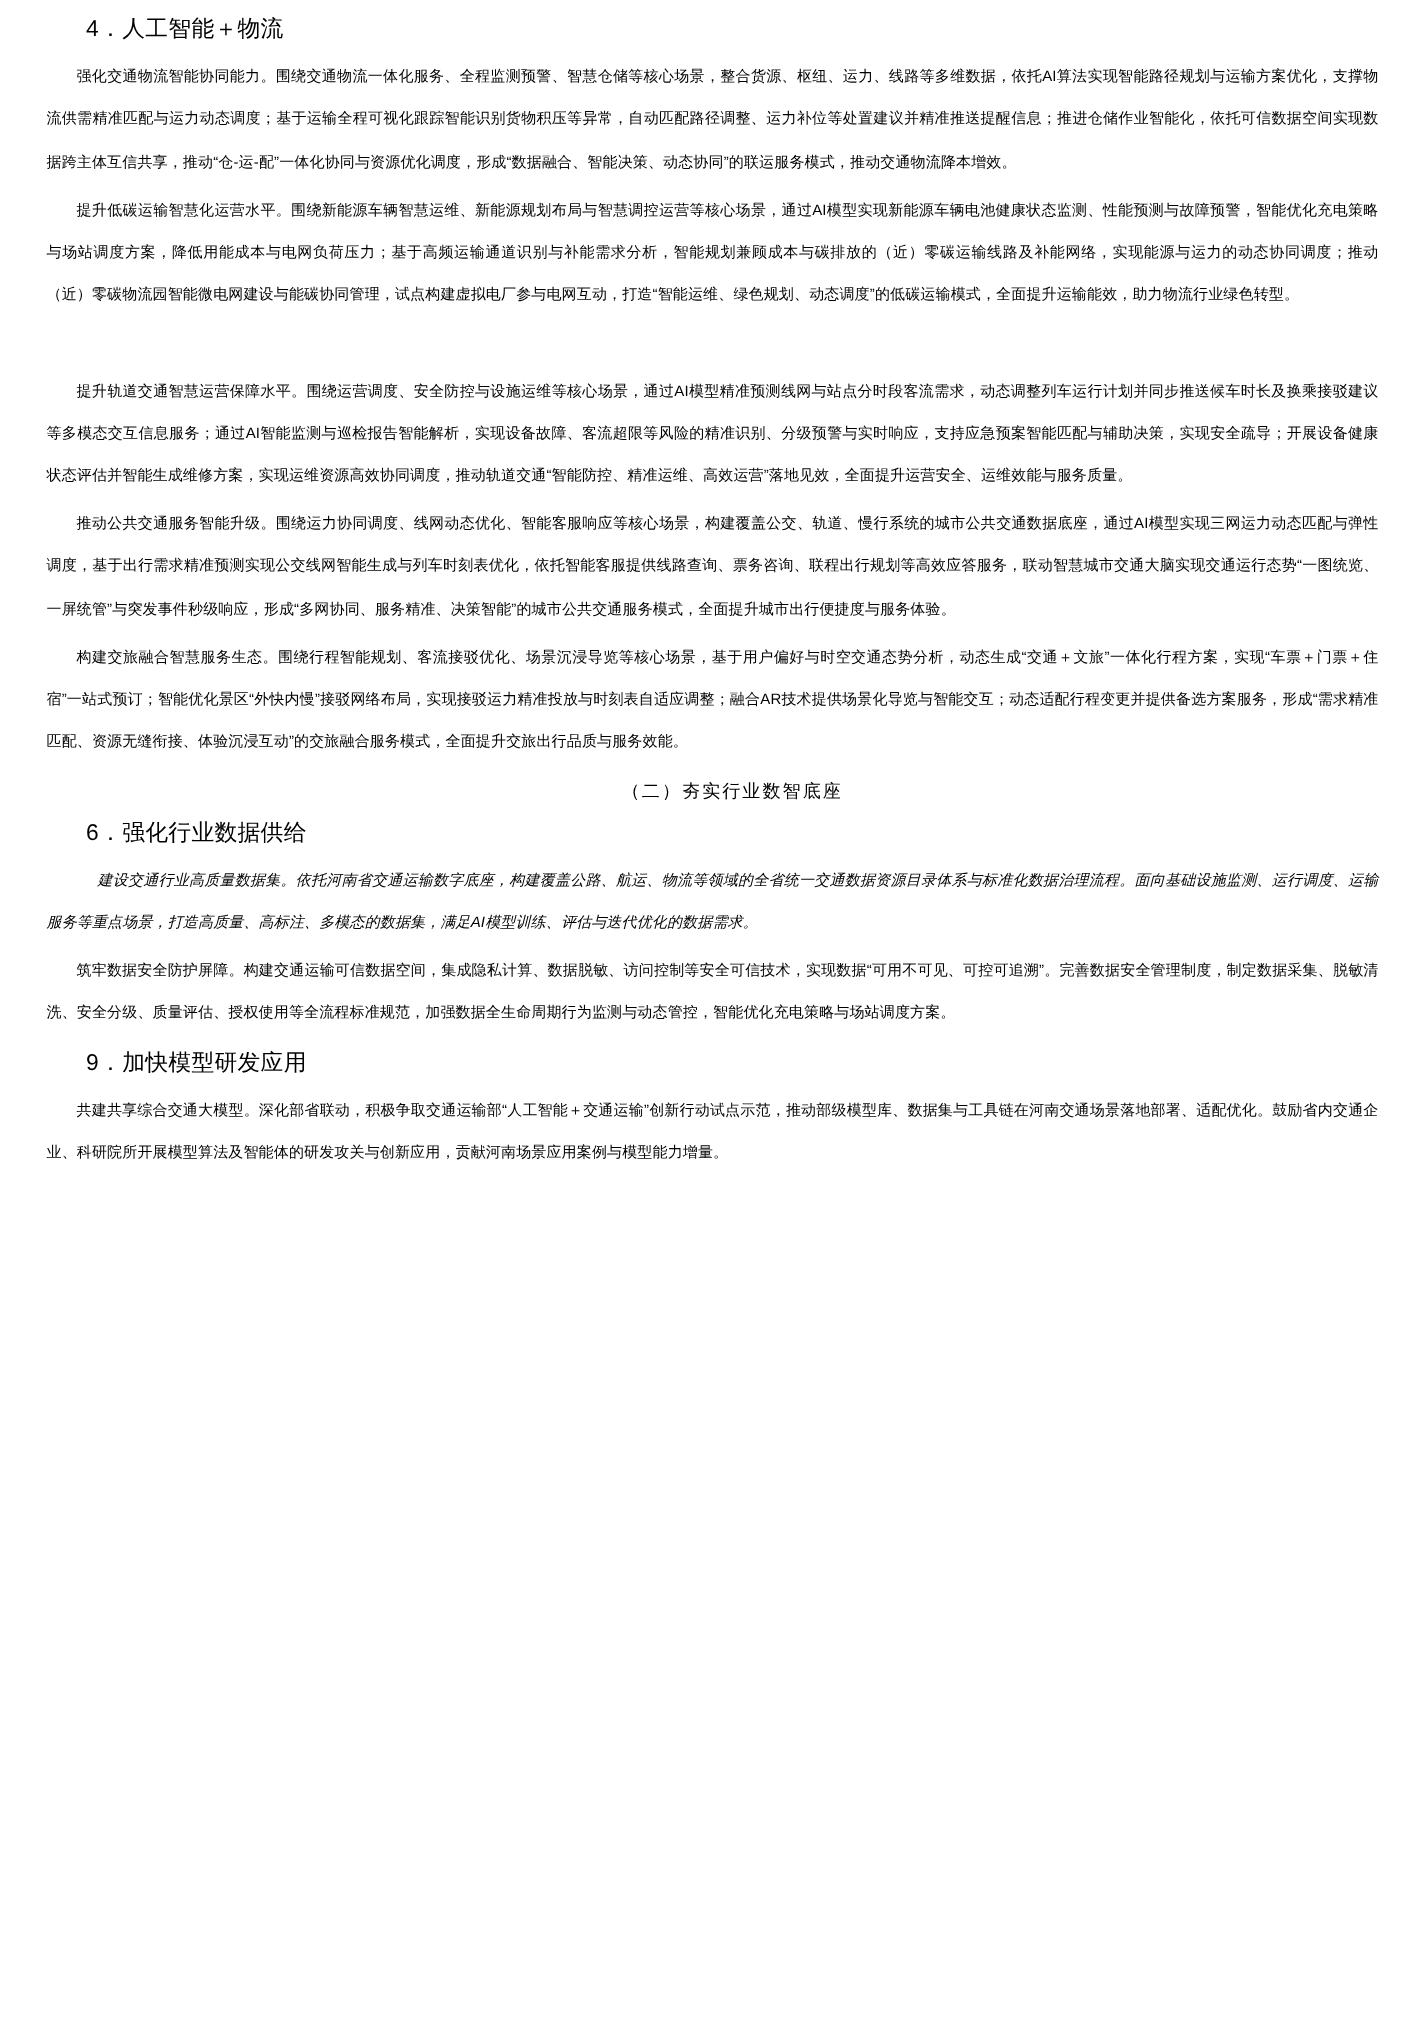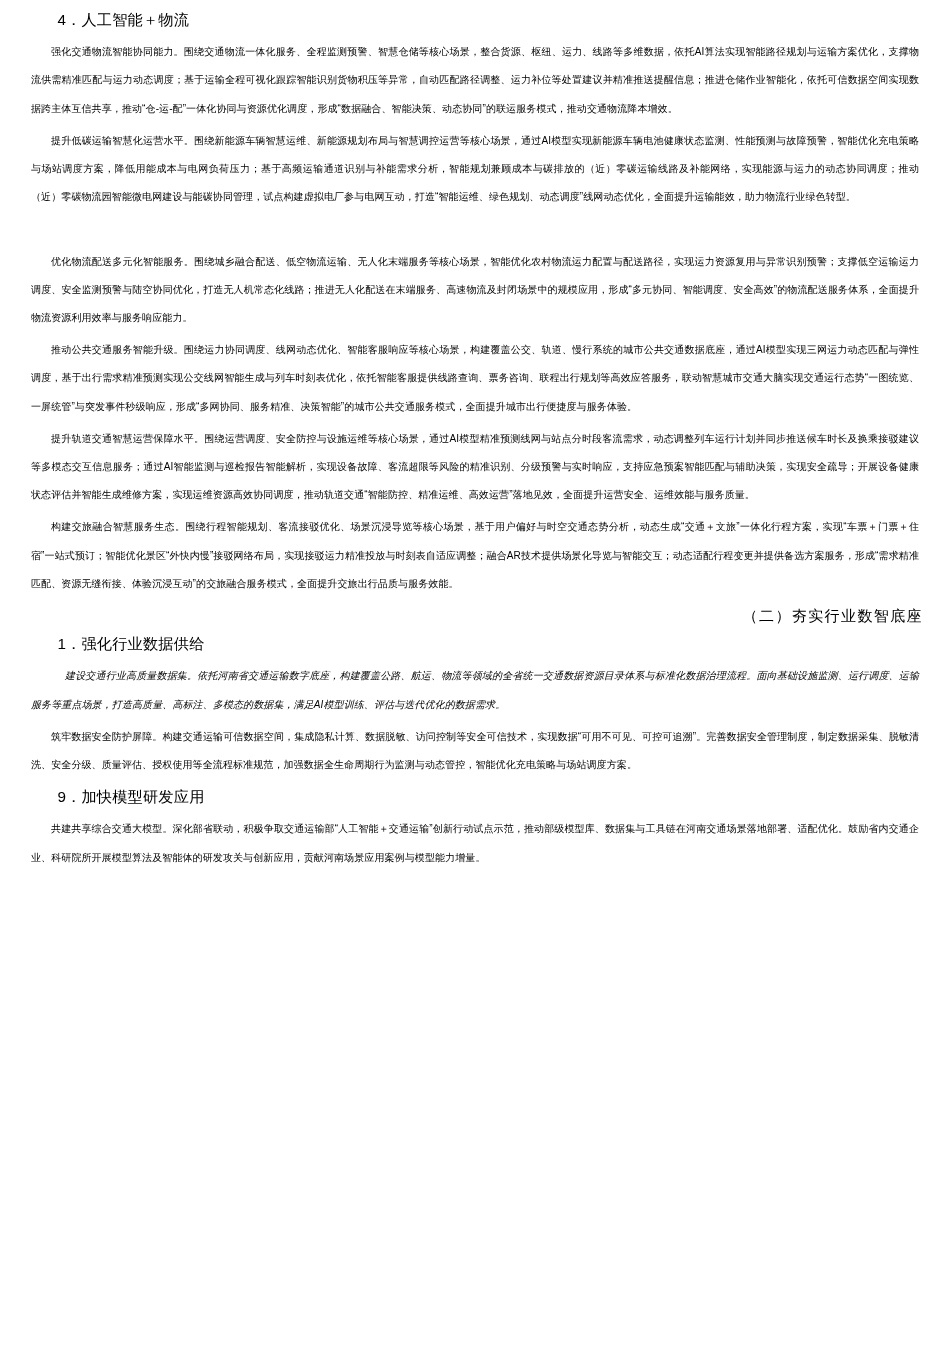--- a/index.html
+++ b/index.html
@@ -38,50 +38,49 @@
     font-size: 15.2px;
     line-height: 28.2px;
     margin: 0;
     text-indent: 2em;
     letter-spacing: 0.2px;
     text-align: left;
   }
   
   .h-sec {
     font-family: "Liberation Serif", "DejaVu Serif", serif;
-    font-size: 15px;
+    font-size: 12px;
     line-height: 28.2px;
     margin: 0;
     text-indent: 2.2em;
     letter-spacing: 1.4px;
-    text-align: right;
+    text-align: center;
   }
   
   .p.indent3 {
     text-indent: 3.4em;
     font-style: italic;
   }
   
   .gap {
     height: 28.2px;
   }
 </style>
 </head>
 <body>
 
 <div class="page">
   <div id="doc-body">
       <p class="h-num">4．人工智能＋物流</p>
       <p class="p">强化交通物流智能协同能力。围绕交通物流一体化服务、全程监测预警、智慧仓储等核心场景，整合货源、枢纽、运力、线路等多维数据，依托AI算法实现智能路径规划与运输方案优化，支撑物流供需精准匹配与运力动态调度；基于运输全程可视化跟踪智能识别货物积压等异常，自动匹配路径调整、运力补位等处置建议并精准推送提醒信息；推进仓储作业智能化，依托可信数据空间实现数据跨主体互信共享，推动“仓‑运‑配”一体化协同与资源优化调度，形成“数据融合、智能决策、动态协同”的联运服务模式，推动交通物流降本增效。</p>
-      <p class="p">提升低碳运输智慧化运营水平。围绕新能源车辆智慧运维、新能源规划布局与智慧调控运营等核心场景，通过AI模型实现新能源车辆电池健康状态监测、性能预测与故障预警，智能优化充电策略与场站调度方案，降低用能成本与电网负荷压力；基于高频运输通道识别与补能需求分析，智能规划兼顾成本与碳排放的（近）零碳运输线路及补能网络，实现能源与运力的动态协同调度；推动（近）零碳物流园智能微电网建设与能碳协同管理，试点构建虚拟电厂参与电网互动，打造“智能运维、绿色规划、动态调度”线网动态优化，全面提升运输能效，助力物流行业绿色转型。</p>
+      <p class="p">提升低碳运输智慧化运营水平。围绕新能源车辆智慧运维、新能源规划布局与智慧调控运营等核心场景，通过AI模型实现新能源车辆电池健康状态监测、性能预测与故障预警，智能优化充电策略与场站调度方案，降低用能成本与电网负荷压力；基于高频运输通道识别与补能需求分析，智能规划兼顾成本与碳排放的（近）零碳运输线路及补能网络，实现能源与运力的动态协同调度；推动（近）零碳物流园智能微电网建设与能碳协同管理，试点构建虚拟电厂参与电网互动，打造“智能运维、绿色规划、动态调度”的低碳运输模式，全面提升运输能效，助力物流行业绿色转型。</p>
       <div class="gap"></div>
-      <p class="p">优化物流配送多元化智能服务。围绕城乡融合配送、低空物流运输、无人化末端服务等核心场景，智能优化农村物流运力配置与配送路径，实现运力资源复用与异常识别预警；支撑低空运输运力调度、安全监测预警与陆空协同优化，打造无人机常态化线路；推进无人化配送在末端服务、高速物流及封闭场景中的规模应用，形成“多元协同、智能调度、安全高效”的物流配送服务体系，全面提升物流资源利用效率与服务响应能力。</p>
+      <p class="p">提升轨道交通智慧运营保障水平。围绕运营调度、安全防控与设施运维等核心场景，通过AI模型精准预测线网与站点分时段客流需求，动态调整列车运行计划并同步推送候车时长及换乘接驳建议等多模态交互信息服务；通过AI智能监测与巡检报告智能解析，实现设备故障、客流超限等风险的精准识别、分级预警与实时响应，支持应急预案智能匹配与辅助决策，实现安全疏导；开展设备健康状态评估并智能生成维修方案，实现运维资源高效协同调度，推动轨道交通“智能防控、精准运维、高效运营”落地见效，全面提升运营安全、运维效能与服务质量。</p>
       <p class="p">推动公共交通服务智能升级。围绕运力协同调度、线网动态优化、智能客服响应等核心场景，构建覆盖公交、轨道、慢行系统的城市公共交通数据底座，通过AI模型实现三网运力动态匹配与弹性调度，基于出行需求精准预测实现公交线网智能生成与列车时刻表优化，依托智能客服提供线路查询、票务咨询、联程出行规划等高效应答服务，联动智慧城市交通大脑实现交通运行态势“一图统览、一屏统管”与突发事件秒级响应，形成“多网协同、服务精准、决策智能”的城市公共交通服务模式，全面提升城市出行便捷度与服务体验。</p>
-      <p class="p">提升轨道交通智慧运营保障水平。围绕运营调度、安全防控与设施运维等核心场景，通过AI模型精准预测线网与站点分时段客流需求，动态调整列车运行计划并同步推送候车时长及换乘接驳建议等多模态交互信息服务；通过AI智能监测与巡检报告智能解析，实现设备故障、客流超限等风险的精准识别、分级预警与实时响应，支持应急预案智能匹配与辅助决策，实现安全疏导；开展设备健康状态评估并智能生成维修方案，实现运维资源高效协同调度，推动轨道交通“智能防控、精准运维、高效运营”落地见效，全面提升运营安全、运维效能与服务质量。</p>
       <p class="p">构建交旅融合智慧服务生态。围绕行程智能规划、客流接驳优化、场景沉浸导览等核心场景，基于用户偏好与时空交通态势分析，动态生成“交通＋文旅”一体化行程方案，实现“车票＋门票＋住宿”一站式预订；智能优化景区“外快内慢”接驳网络布局，实现接驳运力精准投放与时刻表自适应调整；融合AR技术提供场景化导览与智能交互；动态适配行程变更并提供备选方案服务，形成“需求精准匹配、资源无缝衔接、体验沉浸互动”的交旅融合服务模式，全面提升交旅出行品质与服务效能。</p>
       <p class="h-sec">（二）夯实行业数智底座</p>
-      <p class="h-num">1．强化行业数据供给</p>
+      <p class="h-num">6．强化行业数据供给</p>
       <p class="p indent3">建设交通行业高质量数据集。依托河南省交通运输数字底座，构建覆盖公路、航运、物流等领域的全省统一交通数据资源目录体系与标准化数据治理流程。面向基础设施监测、运行调度、运输服务等重点场景，打造高质量、高标注、多模态的数据集，满足AI模型训练、评估与迭代优化的数据需求。</p>
       <p class="p">筑牢数据安全防护屏障。构建交通运输可信数据空间，集成隐私计算、数据脱敏、访问控制等安全可信技术，实现数据“可用不可见、可控可追溯”。完善数据安全管理制度，制定数据采集、脱敏清洗、安全分级、质量评估、授权使用等全流程标准规范，加强数据全生命周期行为监测与动态管控，智能优化充电策略与场站调度方案。</p>
       <p class="h-num">9．加快模型研发应用</p>
       <p class="p">共建共享综合交通大模型。深化部省联动，积极争取交通运输部“人工智能＋交通运输”创新行动试点示范，推动部级模型库、数据集与工具链在河南交通场景落地部署、适配优化。鼓励省内交通企业、科研院所开展模型算法及智能体的研发攻关与创新应用，贡献河南场景应用案例与模型能力增量。</p>
     </div>
 </div>
 
 </body></html>

